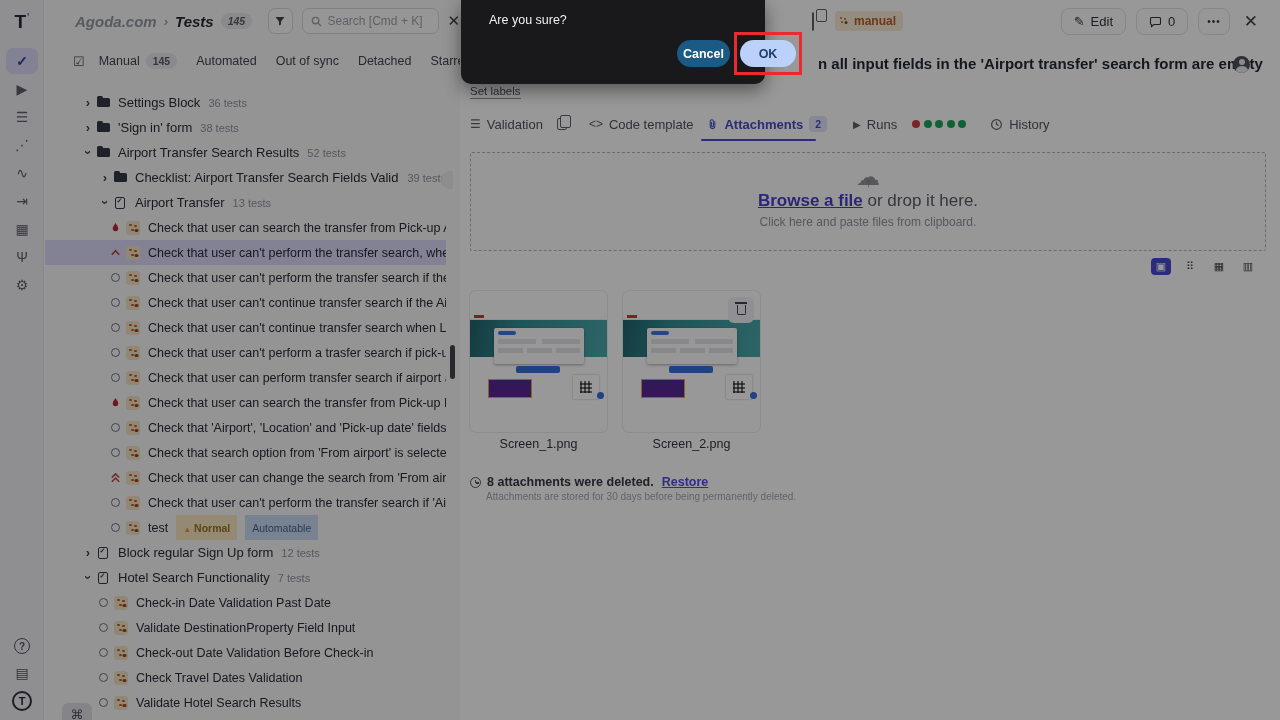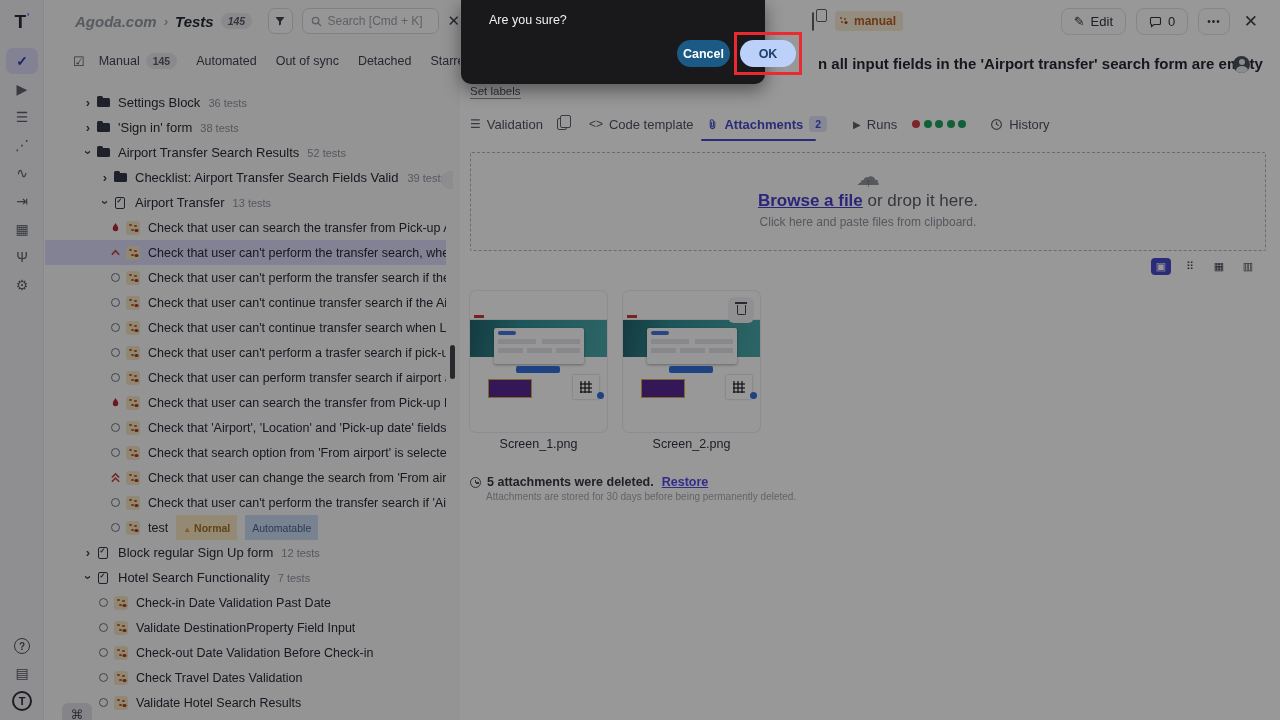--- a/index.html
+++ b/index.html
@@ -560,21 +560,21 @@
     </div>
     <div class="trash-btn">
         <span class="trash-ic"></span>
       </div>
   </div>
   <div class="thumb-label" id="label1">Screen_1.png</div>
   <div class="thumb-label" id="label2">Screen_2.png</div>
 
   <div id="deleted-notice">
     <span class="restore-ic"></span>
-    <b>5 attachments were deleted.</b>
+    <b>8 attachments were deleted.</b>
     <span id="restore-link">Restore</span>
   </div>
   <div id="retention-note">Attachments are stored for 30 days before being permanently deleted.</div>
 </div>
 
 <div id="dim"></div>
 <div id="dialog">
   <div id="dialog-title">Are you sure?</div>
   <div id="dialog-cancel">Cancel</div>
   <div id="dialog-ok">OK</div>

